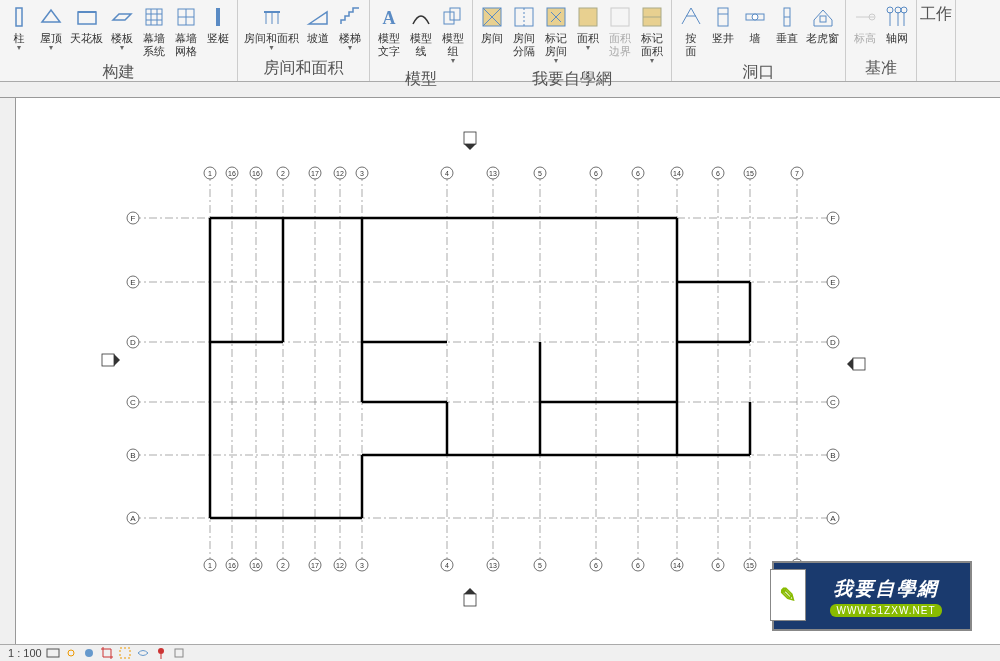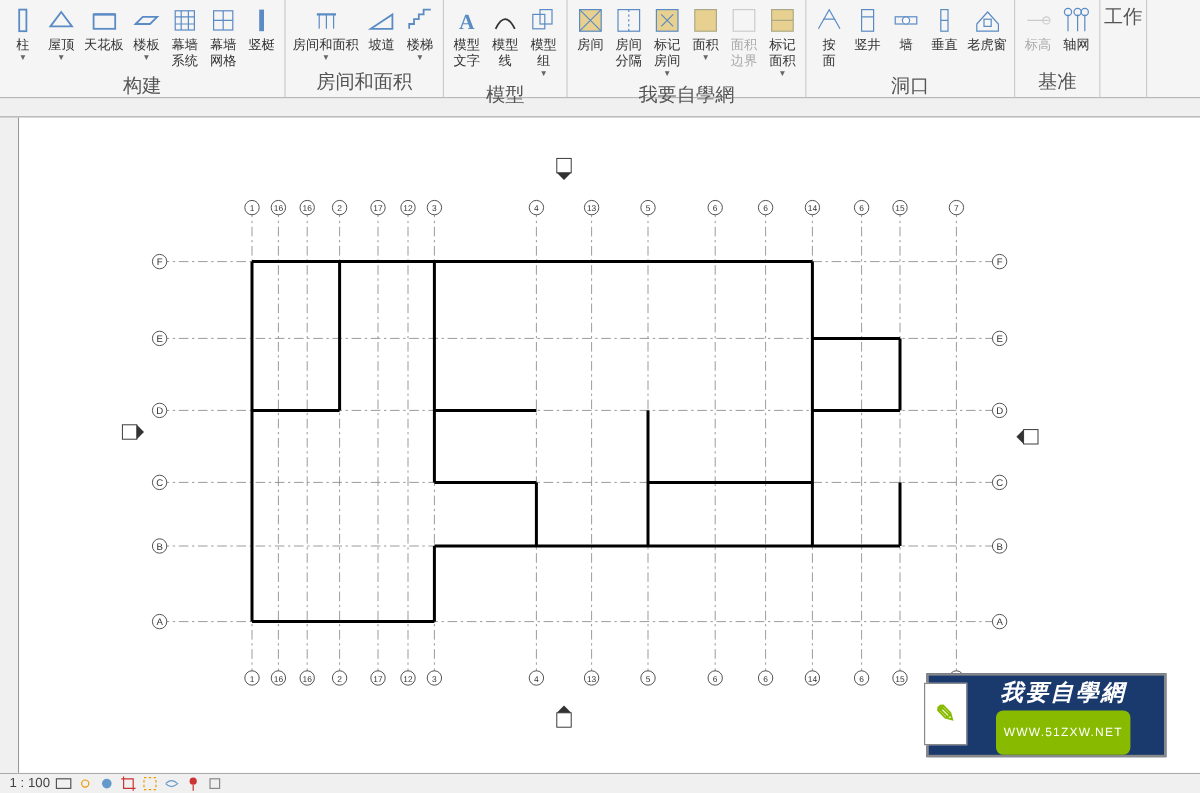--- a/index.html
+++ b/index.html
@@ -21,21 +21,21 @@
   .canvas { flex: 1; background: #fff; position: relative; overflow: hidden; }
   
   .statusbar { height: 17px; background: #f0f0f0; border-top: 1px solid #aaa; display: flex; align-items: center; padding: 0 8px; gap: 4px; font-size: 11px; color: #444; }
   .status-icon { width: 14px; height: 14px; display: inline-block; }
   
   svg { display: block; }
   
   .watermark { position: absolute; right: 28px; bottom: 30px; width: 200px; height: 70px; background: #1a3a6e; border: 2px solid #888; display: flex; flex-direction: column; align-items: center; justify-content: center; }
   .watermark-logo { position: absolute; left: -4px; top: 6px; width: 36px; height: 52px; background: #fff; border: 1px solid #888; display: flex; align-items: center; justify-content: center; font-size: 20px; color: #8b0; font-weight: bold; }
   .watermark-text { color: #fff; font-size: 19px; font-weight: bold; letter-spacing: 2px; margin-left: 28px; font-style: italic; }
-  .watermark-url { color: #fff; font-size: 10px; background: #8b0; padding: 13px 6px; border-radius: 6px; margin-left: 28px; margin-top: 2px; letter-spacing: 1px; }
+  .watermark-url { color: #fff; font-size: 10px; background: #8b0; padding: 1px 6px; border-radius: 6px; margin-left: 28px; margin-top: 2px; letter-spacing: 1px; }
 </style>
 </head>
 <body>
 
 <div class="ribbon" id="ribbon">
     <div class="ribbon-group">
       <div class="ribbon-items">
         <div class="ribbon-item">
           <div class="ribbon-icon">
             <svg width="26" height="26">

